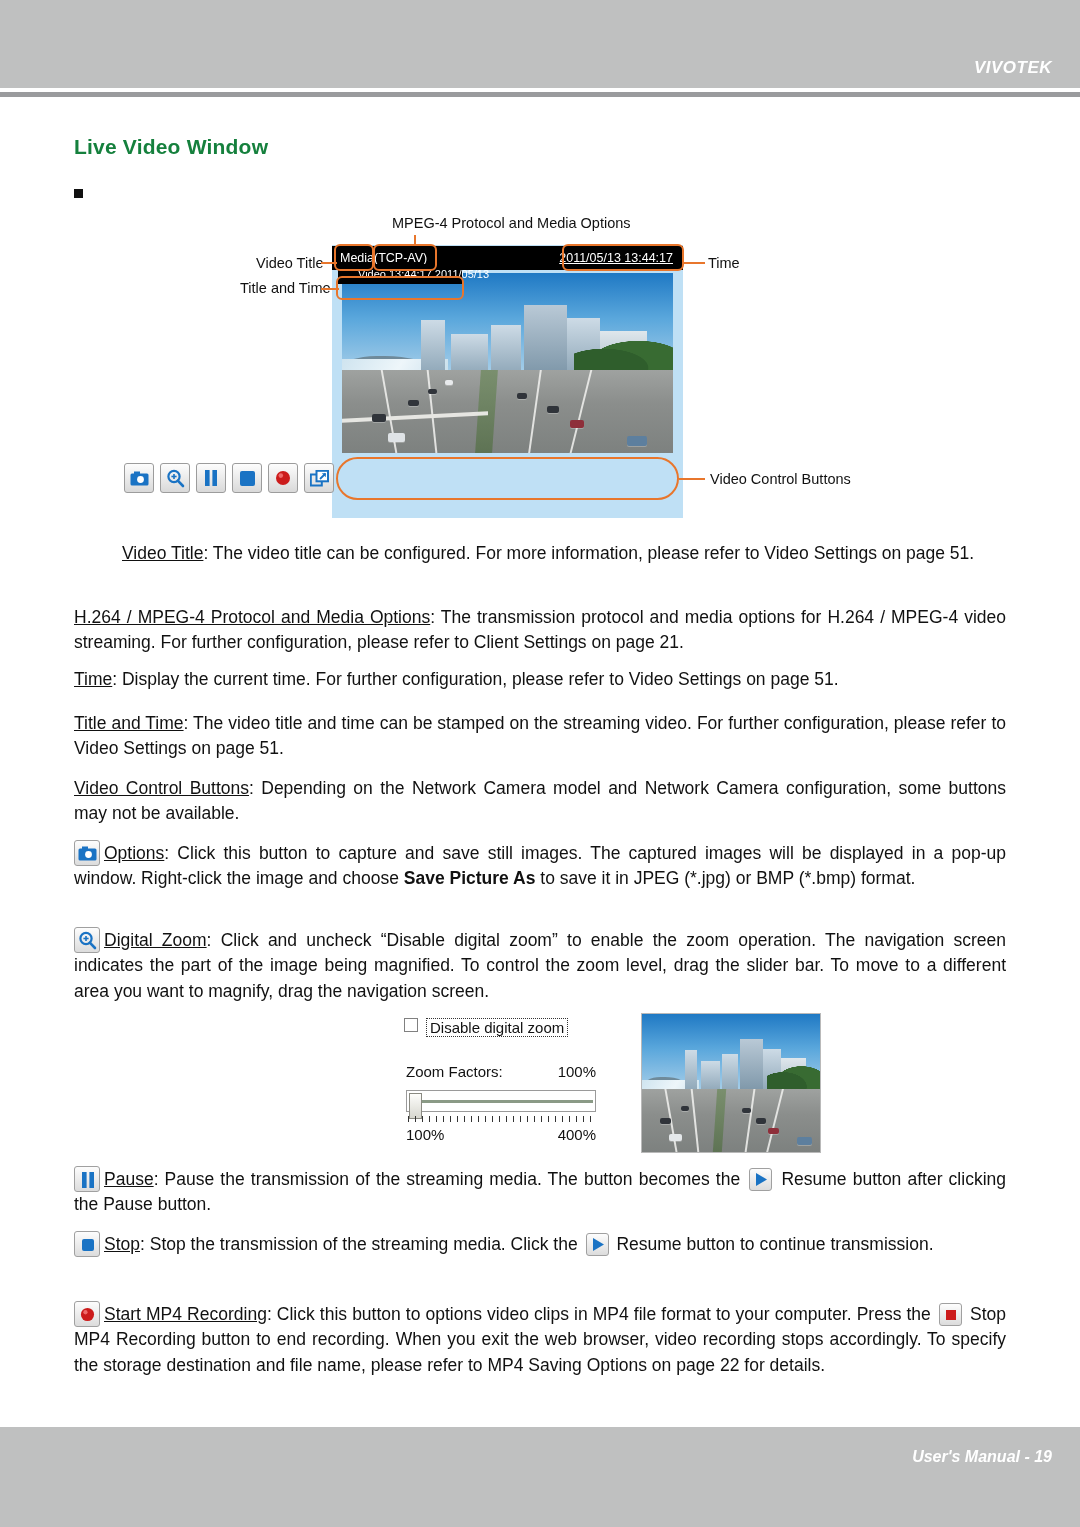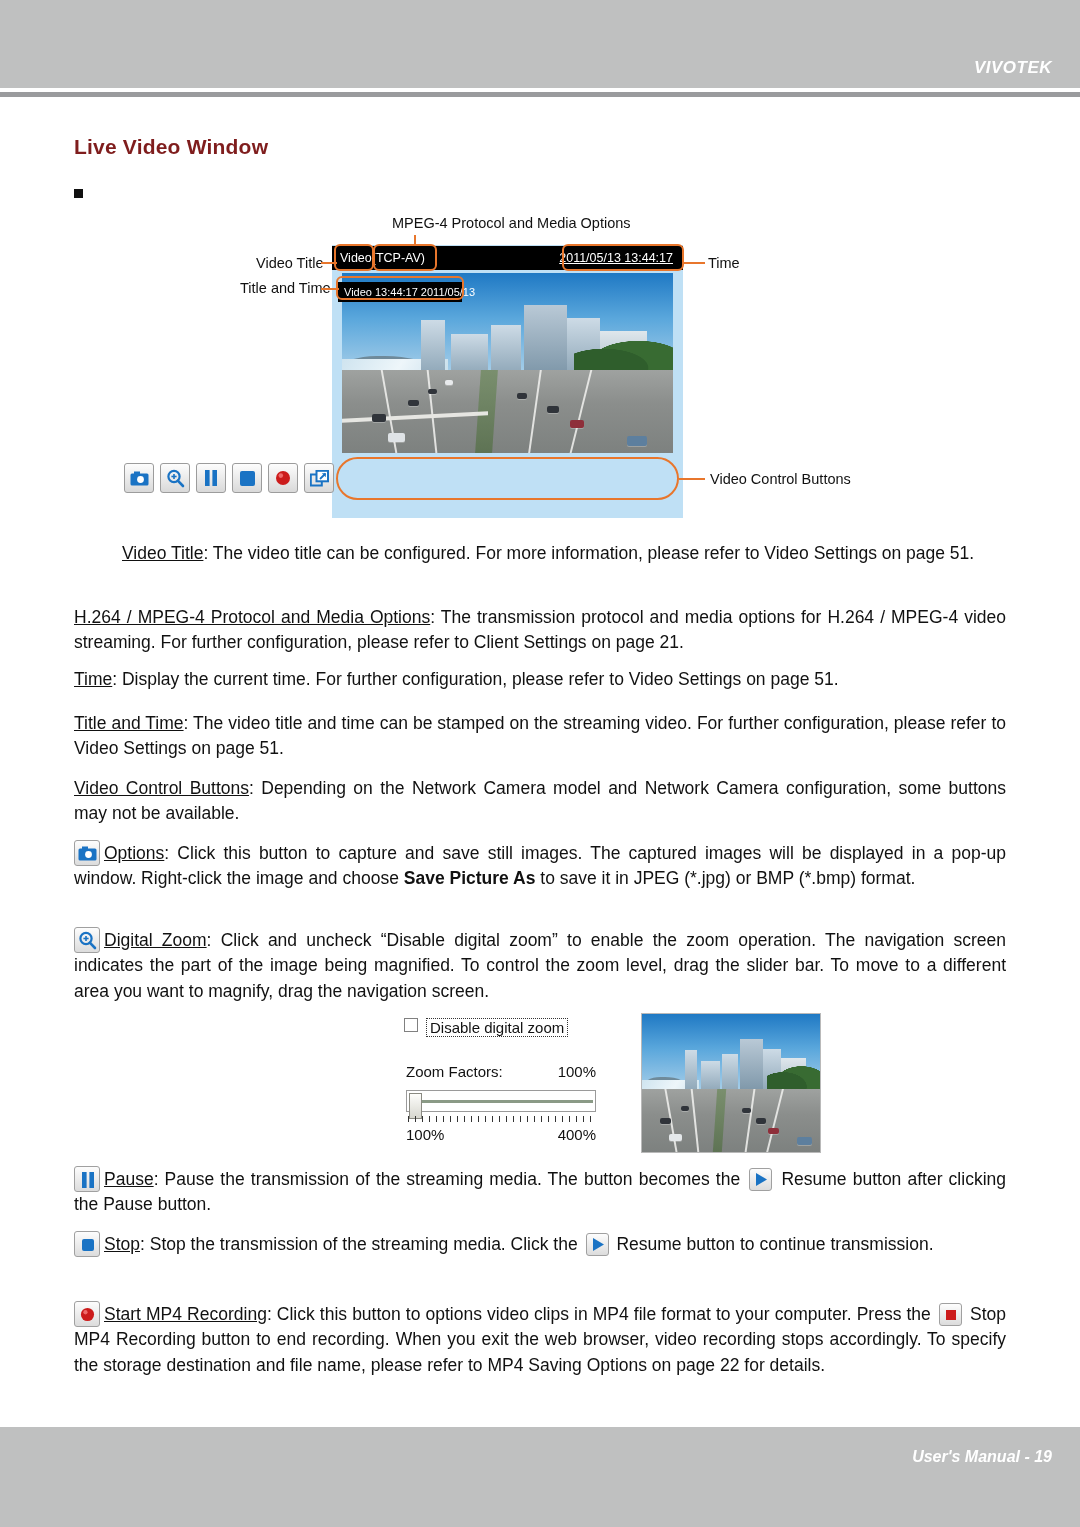--- a/index.html
+++ b/index.html
@@ -34,21 +34,21 @@
   .ftr-text {
     position: absolute; right: 28px; top: 1448px;
     font-style: italic; font-weight: bold; font-size: 16px; color: #ffffff;
   }
 
   
   .content { position: absolute; left: 74px; top: 0; width: 932px; }
 
   h1.sect {
     position: absolute; left: 0; top: 135px;
-    font-size: 21px; font-weight: bold; color: #7f1d1d; letter-spacing: .2px;
+    font-size: 21px; font-weight: bold; color: #15803d; letter-spacing: .2px;
   }
   .bullet-line {
     position: absolute; left: 0; top: 183px; width: 932px;
     font-size: 19px; color: #111; white-space: nowrap;
   }
   .bullet-line .sq {
     display: inline-block; width: 9px; height: 9px; background: #111;
     margin-right: 10px; vertical-align: 2px;
   }
 
@@ -80,23 +80,23 @@
 
   
   .ann { position: absolute; border: 2.5px solid #e8762c; border-radius: 6px; }
   .ann-videotitle { left: 260px; top: 29px; width: 40px; height: 27px; }
   .ann-protocol   { left: 299px; top: 29px; width: 64px; height: 27px; }
   .ann-time       { left: 488px; top: 29px; width: 122px; height: 27px; }
   .ann-titletime  { left: 262px; top: 61px; width: 128px; height: 24px; }
 
   
   .osd-stamp {
-    position: absolute; left: 264px; top: 67px; width: 124px; height: 20px;
+    position: absolute; left: 264px; top: 49px; width: 124px; height: 20px;
     background: #000; color: #fff; font-size: 11px;
-    display: flex; align-items: center; padding-left: 6px; white-space: nowrap;
+    display: flex; align-items: center; padding-left: 20px; white-space: nowrap;
   }
 
   
   .vid-img {
     position: absolute; left: 268px; top: 58px; width: 331px; height: 180px;
     overflow: hidden; background: #6fb6e8;
   }
   .sky {
     position: absolute; left: 0; top: 0; width: 100%; height: 56%;
     background: linear-gradient(#1f79c4 0%, #5aa7dc 45%, #a8cfe9 100%);
@@ -266,21 +266,21 @@
         <div class="car" style="left:20%;bottom:26%;width:11px;height:6px;"></div>
         <div class="car" style="left:26%;bottom:33%;width:9px;height:5px;"></div>
         <div class="car" style="left:31%;bottom:38%;width:8px;height:5px;background:#e8eaec;"></div>
         <div class="car" style="left:53%;bottom:30%;width:10px;height:6px;"></div>
         <div class="car" style="left:62%;bottom:22%;width:12px;height:7px;"></div>
         <div class="car" style="left:69%;bottom:14%;width:14px;height:8px;background:#8e2f3a;"></div>
         <div class="car" style="left:86%;bottom:4%;width:20px;height:10px;background:#5d7f9e;"></div>
       </div>
 
       <div class="vid-titlebar">
-        <span class="vt-left"><span>Video</span><span>(TCP-AV)</span></span>
+        <span class="vt-left"><span>Media</span><span>(TCP-AV)</span></span>
         <span class="vt-right">2011/05/13 13:44:17</span>
       </div>
 
       <div class="osd-stamp">Video 13:44:17  2011/05/13</div>
 
       <div class="ann ann-videotitle"></div>
       <div class="ann ann-protocol"></div>
       <div class="ann ann-time"></div>
       <div class="ann ann-titletime"></div>
 

